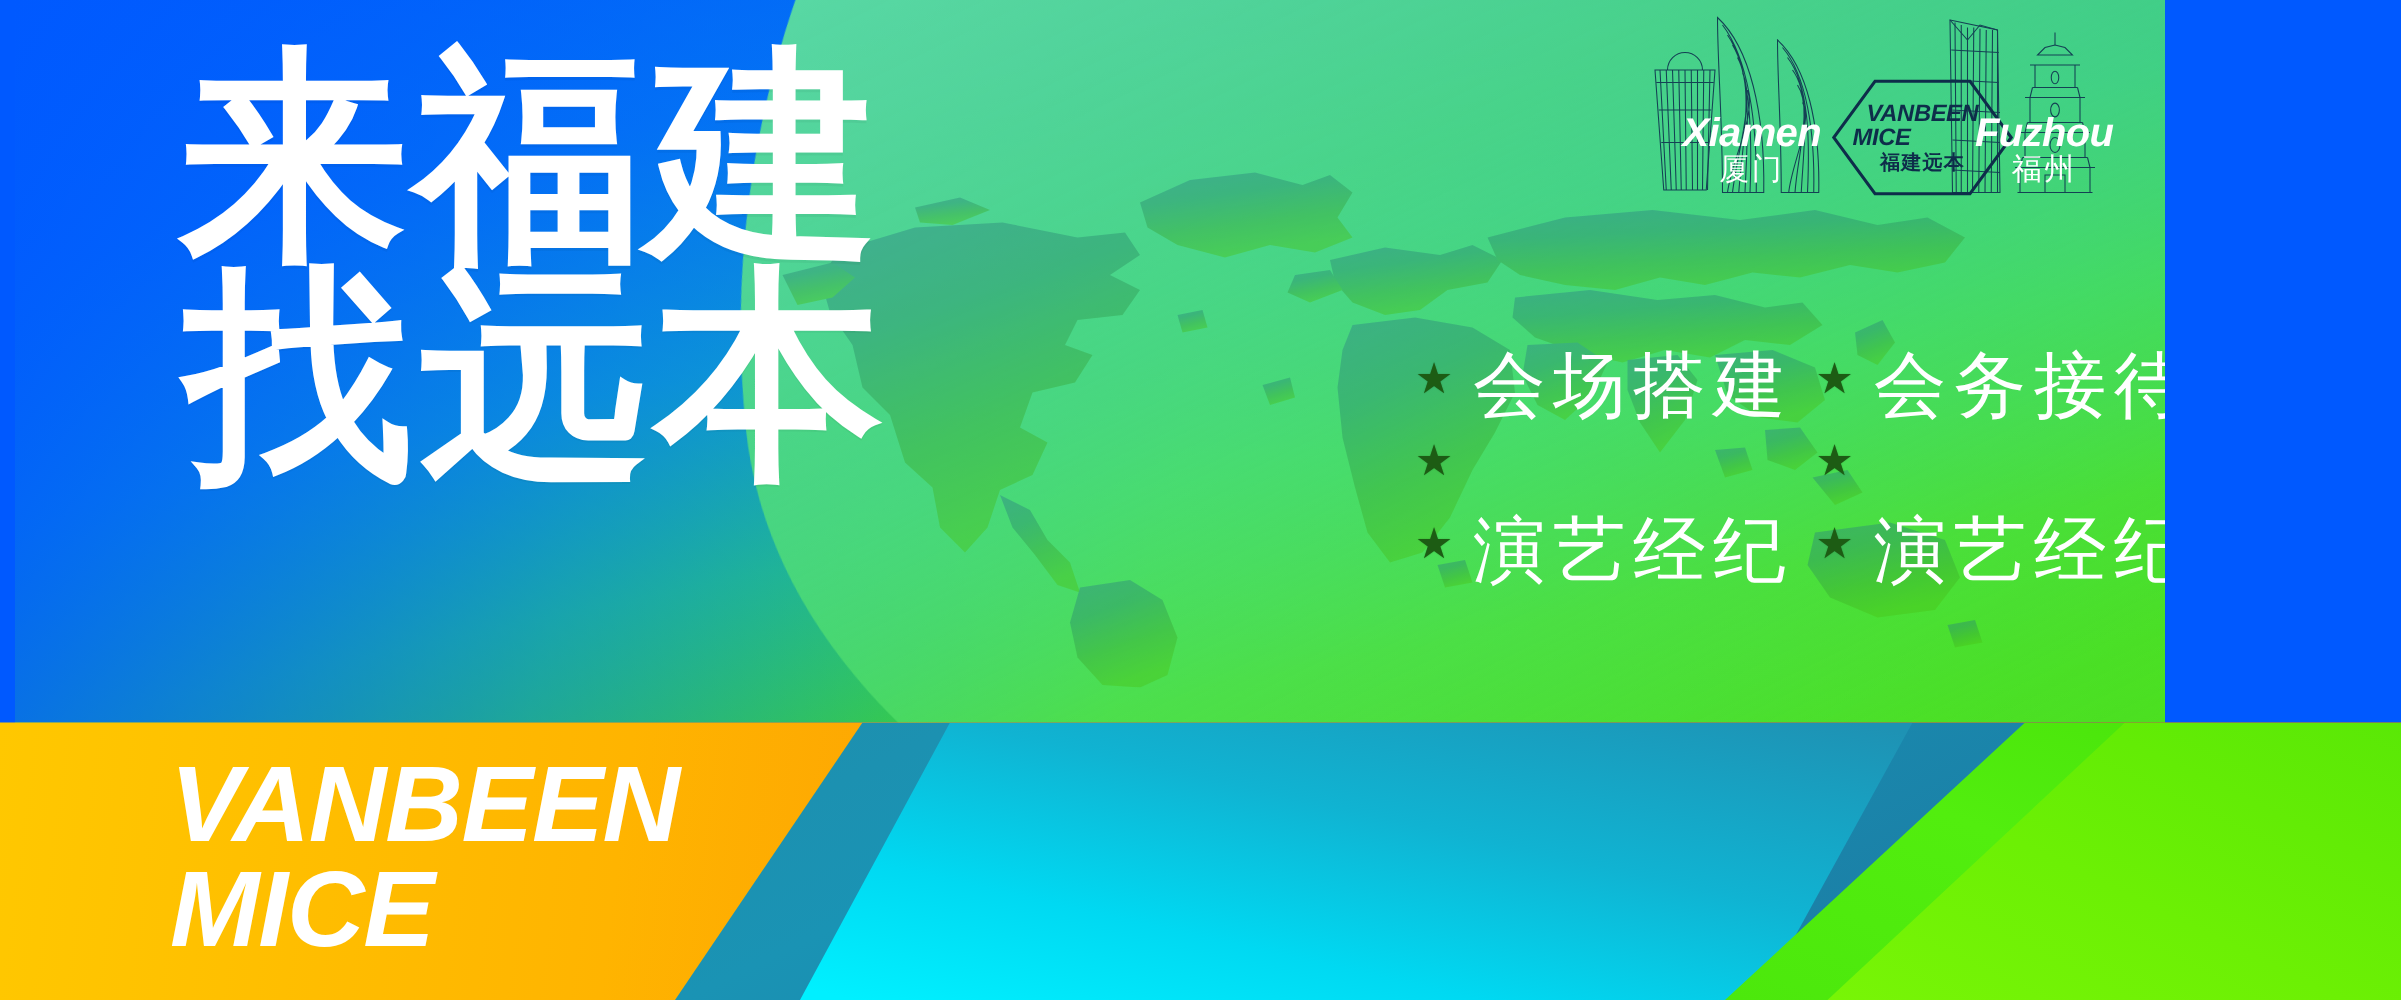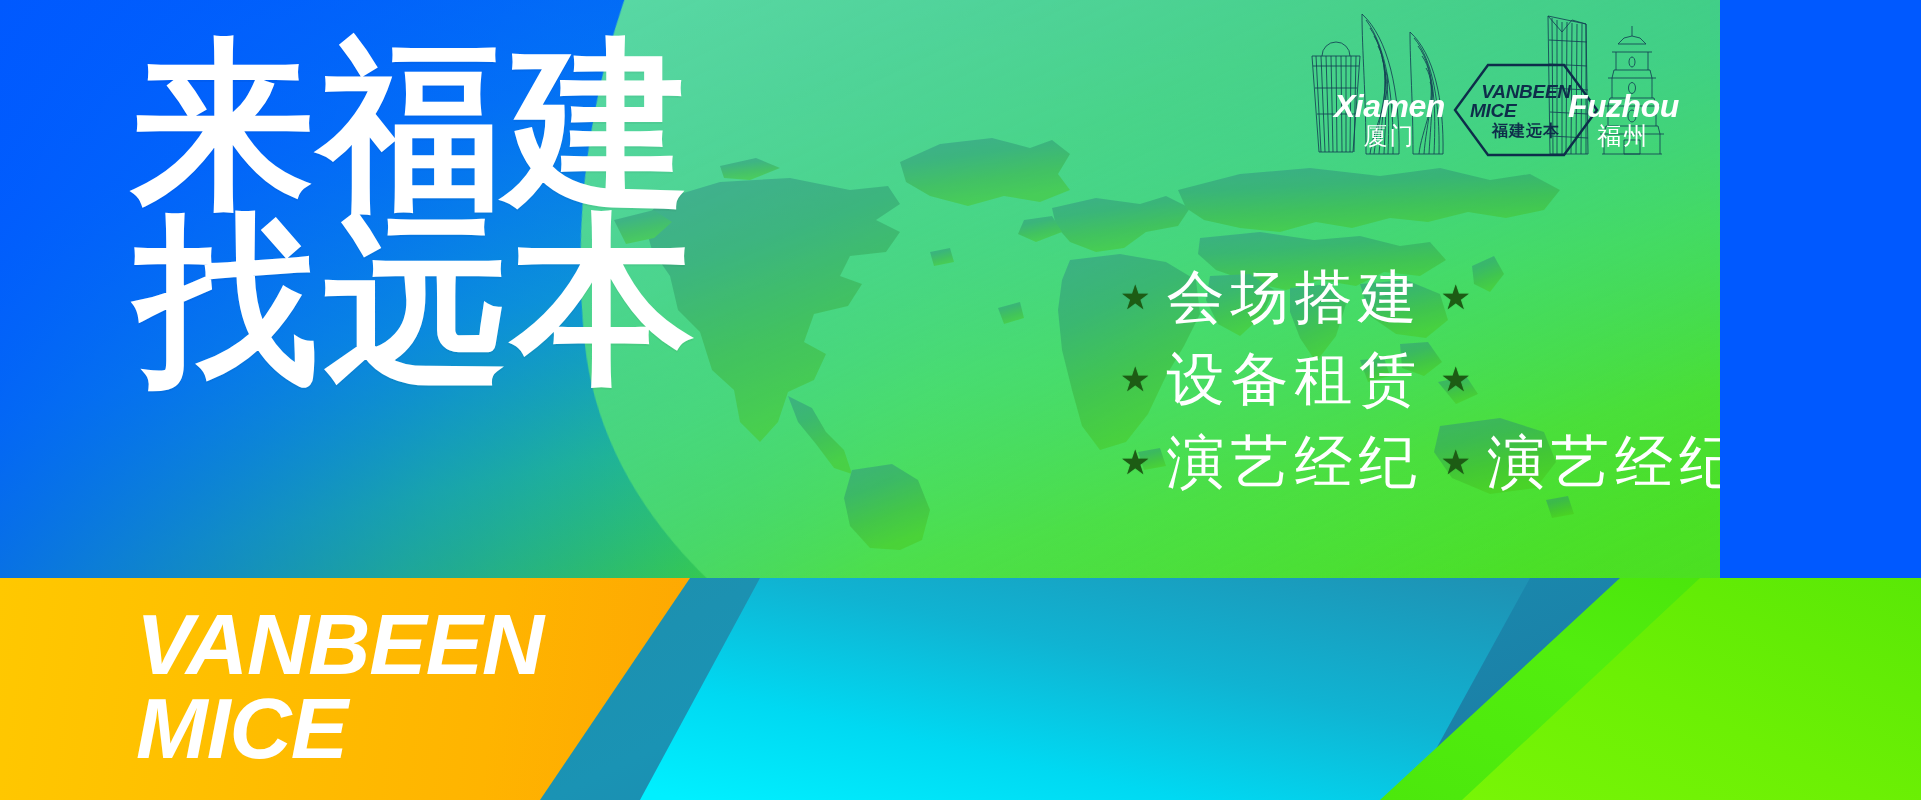--- a/index.html
+++ b/index.html
@@ -10,21 +10,21 @@
     overflow:hidden;
   }
   #banner {
     position:relative;
     width:1921px; height:800px;
     overflow:hidden;
   }
 
   
   .stage {
-    position:absolute; left:0; top:0;
+    position:absolute; left:12px; top:0;
     width:1720px; height:578px;
     overflow:hidden;
     background:linear-gradient(168deg,
         #0059ff 0%,
         #0573f5 22%,
         #13a6c8 44%,
         #2ccf72 62%,
         #44dd22 80%,
         #4ce00e 100%);
   }
@@ -95,20 +95,21 @@
     line-height:1;
     flex:0 0 auto;
     text-shadow:0 0 1px rgba(0,40,0,0.4);
   }
   .svc .txt {
     color:#ffffff;
     font-size:58px;
     font-weight:300;
     letter-spacing:6px;
     line-height:1.35;
+    margin-top:12px;
   }
 
   
   .cluster {
     position:absolute;
     left:1300px; top:4px;
     width:450px; height:185px;
     z-index:8;
   }
   .cluster .lines { position:absolute; inset:0; }
@@ -247,24 +248,24 @@
       <span class="l2">找远本</span>
     </div>
 
     <div class="services">
       <div class="svc">
         <span class="star">★</span>
         <span class="txt">会场搭建</span>
       </div>
       <div class="svc">
         <span class="star">★</span>
-      </div>
-      <div class="svc">
-        <span class="star">★</span>
-        <span class="txt">设备租赁</span>
+        <span class="txt">会务接待</span>
+      </div>
+      <div class="svc">
+        <span class="star">★</span>
       </div>
       <div class="svc">
         <span class="star">★</span>
       </div>
       <div class="svc">
         <span class="star">★</span>
         <span class="txt">演艺经纪</span>
       </div>
       <div class="svc">
         <span class="star">★</span>

